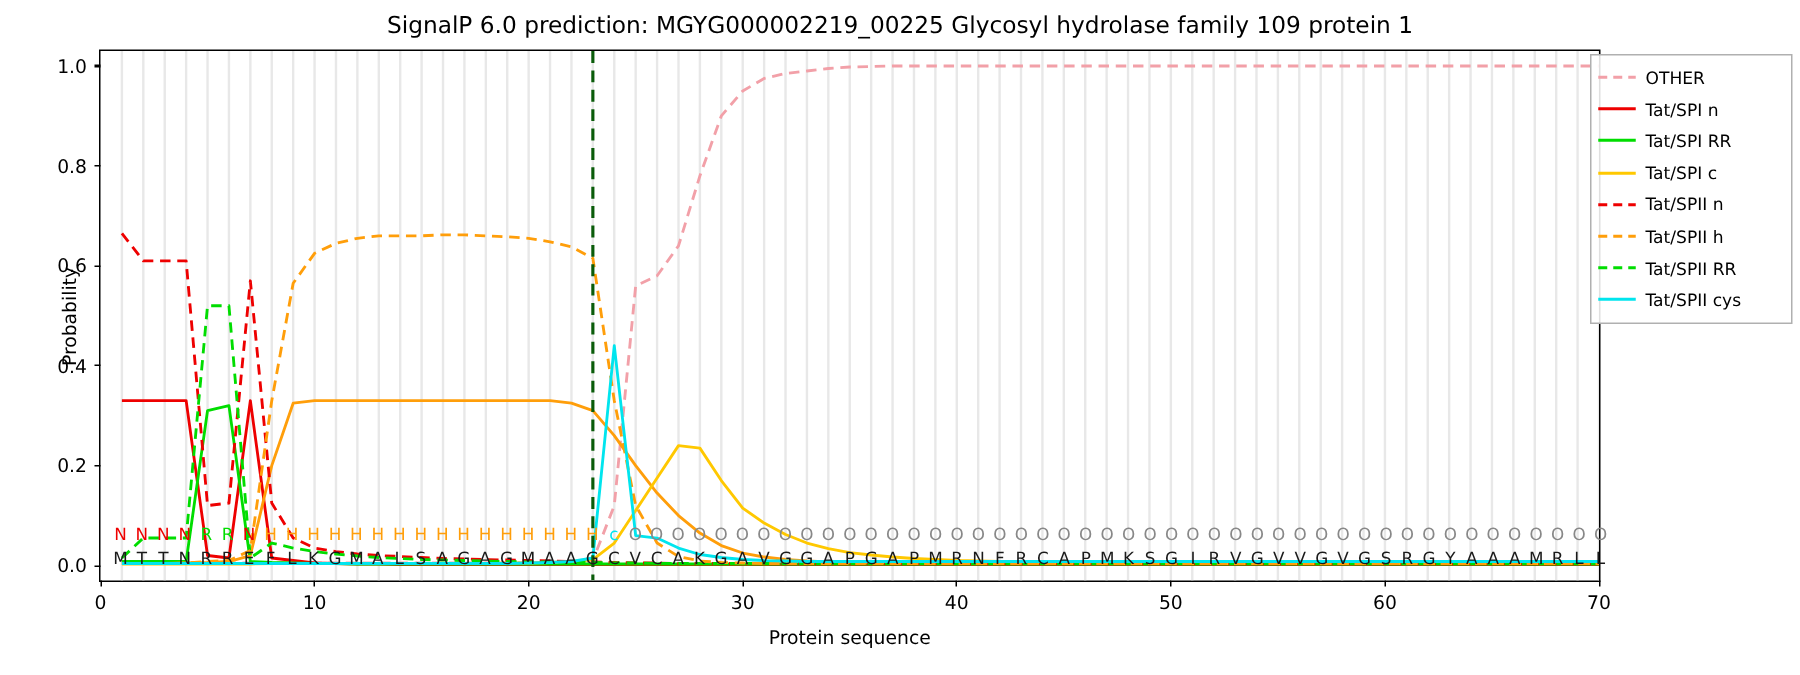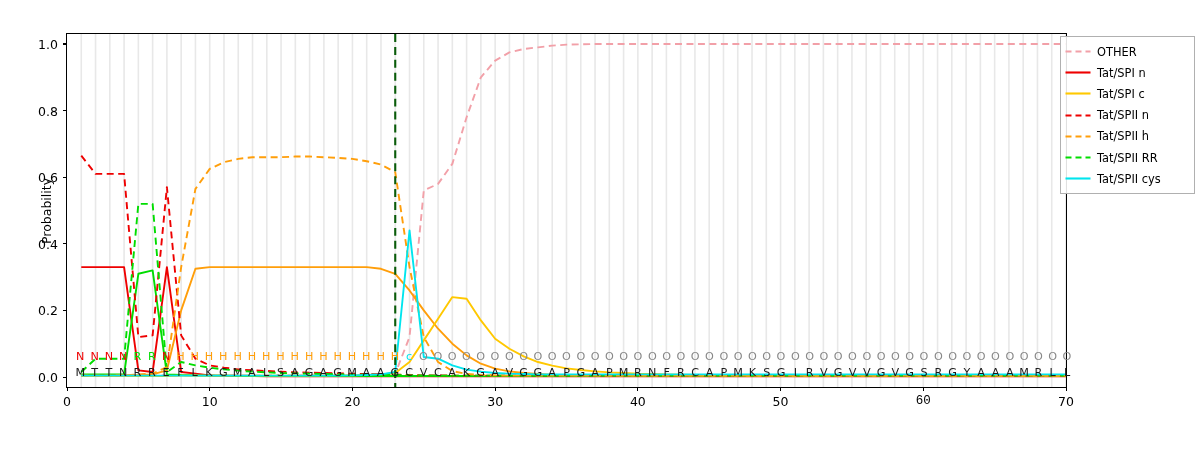--- a/index.html
+++ b/index.html
@@ -62,20 +62,21 @@
   }
   .legrow{display:flex;align-items:center;height:21.2px;}
   .legsw{width:26px;height:11px;margin-right:6px;flex:0 0 26px;}
   .legsw svg{display:block;}
   .legtxt{font-size:11.4px;color:#000;white-space:nowrap;}
 </style>
 </head>
 <body>
 <div id="root">
 
+<div class="title">SignalP 6.0 prediction: MGYG000002219_00225 Glycosyl hydrolase family 109 protein 1</div>
 
 <div class="plot">
   <div class="gridlayer">
         <svg id="gridsvg" preserveAspectRatio="none" viewBox="0 0 1001 355">
           <line x1="14.299999999999999" y1="0" x2="14.299999999999999" y2="355" stroke="#e8e8e8" stroke-width="1.6"></line>
           <line x1="28.599999999999998" y1="0" x2="28.599999999999998" y2="355" stroke="#e8e8e8" stroke-width="1.6"></line>
           <line x1="42.9" y1="0" x2="42.9" y2="355" stroke="#e8e8e8" stroke-width="1.6"></line>
           <line x1="57.199999999999996" y1="0" x2="57.199999999999996" y2="355" stroke="#e8e8e8" stroke-width="1.6"></line>
           <line x1="71.5" y1="0" x2="71.5" y2="355" stroke="#e8e8e8" stroke-width="1.6"></line>
           <line x1="85.8" y1="0" x2="85.8" y2="355" stroke="#e8e8e8" stroke-width="1.6"></line>
@@ -180,25 +181,26 @@
         <div class="xtick" style="left: 14.2857%;">10</div>
         <div class="xtickmark" style="left: calc(14.2857% - 0.5px);"></div>
         <div class="xtick" style="left: 28.5714%;">20</div>
         <div class="xtickmark" style="left: calc(28.5714% - 0.5px);"></div>
         <div class="xtick" style="left: 42.8571%;">30</div>
         <div class="xtickmark" style="left: calc(42.8571% - 0.5px);"></div>
         <div class="xtick" style="left: 57.1429%;">40</div>
         <div class="xtickmark" style="left: calc(57.1429% - 0.5px);"></div>
         <div class="xtick" style="left: 71.4286%;">50</div>
         <div class="xtickmark" style="left: calc(71.4286% - 0.5px);"></div>
-        <div class="xtick" style="left: 85.7143%; font-family: Liberation Mono, monospace;">60</div>
+        <div class="xtick" style="left: 85.7143%;">60</div>
         <div class="xtickmark" style="left: calc(85.7143% - 0.5px);"></div>
         <div class="xtick" style="left: 100%;">70</div>
         <div class="xtickmark" style="left: calc(100% - 0.5px);"></div>
       </div>
+  <div class="xlab">Protein sequence</div>
 </div>
 
 <div class="seqrow" id="regionrow">
       <span style="left: 1.42857%; color: rgb(238, 0, 0);">N</span>
       <span style="left: 2.85714%; color: rgb(238, 0, 0);">N</span>
       <span style="left: 4.28571%; color: rgb(238, 0, 0);">N</span>
       <span style="left: 5.71429%; color: rgb(238, 0, 0);">N</span>
       <span style="left: 7.14286%; color: rgb(0, 221, 0);">R</span>
       <span style="left: 8.57143%; color: rgb(0, 221, 0);">R</span>
       <span style="left: 10%; color: rgb(238, 0, 0);">N</span>
@@ -353,20 +355,28 @@
           <span class="legsw">
             <svg width="26" height="11" viewBox="0 0 26 11">
               <line x1="0.5" y1="5.5" x2="25.5" y2="5.5" stroke="#ee0000" stroke-width="2.1"></line>
             </svg>
           </span>
           <span class="legtxt">Tat/SPI n</span>
         </div>
         <div class="legrow">
           <span class="legsw">
             <svg width="26" height="11" viewBox="0 0 26 11">
+              <line x1="0.5" y1="5.5" x2="25.5" y2="5.5" stroke="#00dd00" stroke-width="2.1"></line>
+            </svg>
+          </span>
+          <span class="legtxt">Tat/SPI RR</span>
+        </div>
+        <div class="legrow">
+          <span class="legsw">
+            <svg width="26" height="11" viewBox="0 0 26 11">
               <line x1="0.5" y1="5.5" x2="25.5" y2="5.5" stroke="#ffc800" stroke-width="2.1"></line>
             </svg>
           </span>
           <span class="legtxt">Tat/SPI c</span>
         </div>
         <div class="legrow">
           <span class="legsw">
             <svg width="26" height="11" viewBox="0 0 26 11">
               <line x1="0.5" y1="5.5" x2="25.5" y2="5.5" stroke="#ee0000" stroke-width="2.1" stroke-dasharray="6,4"></line>
             </svg>

